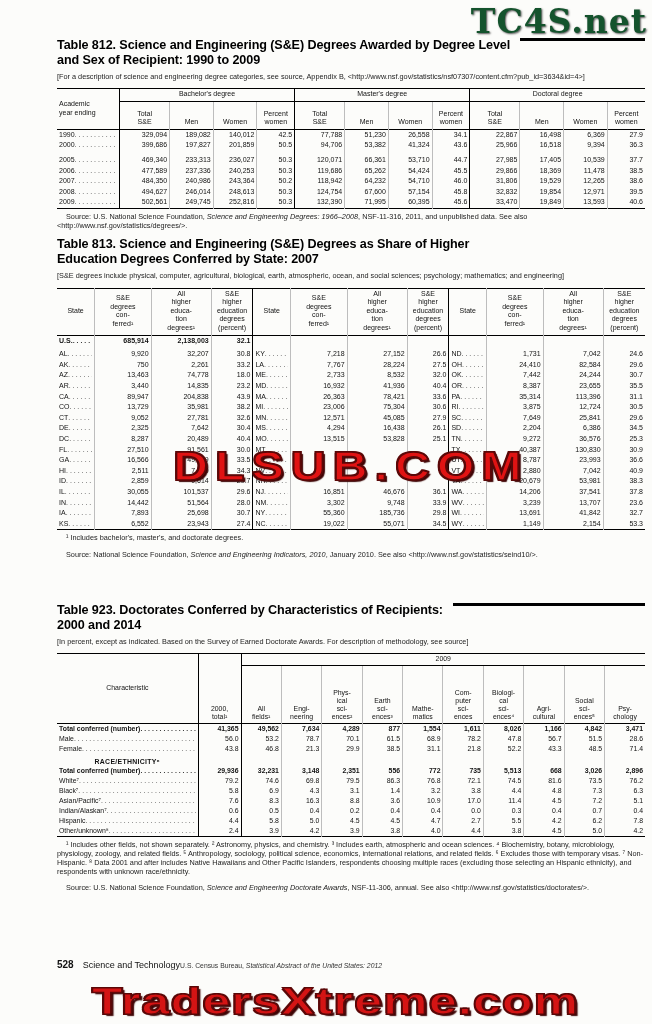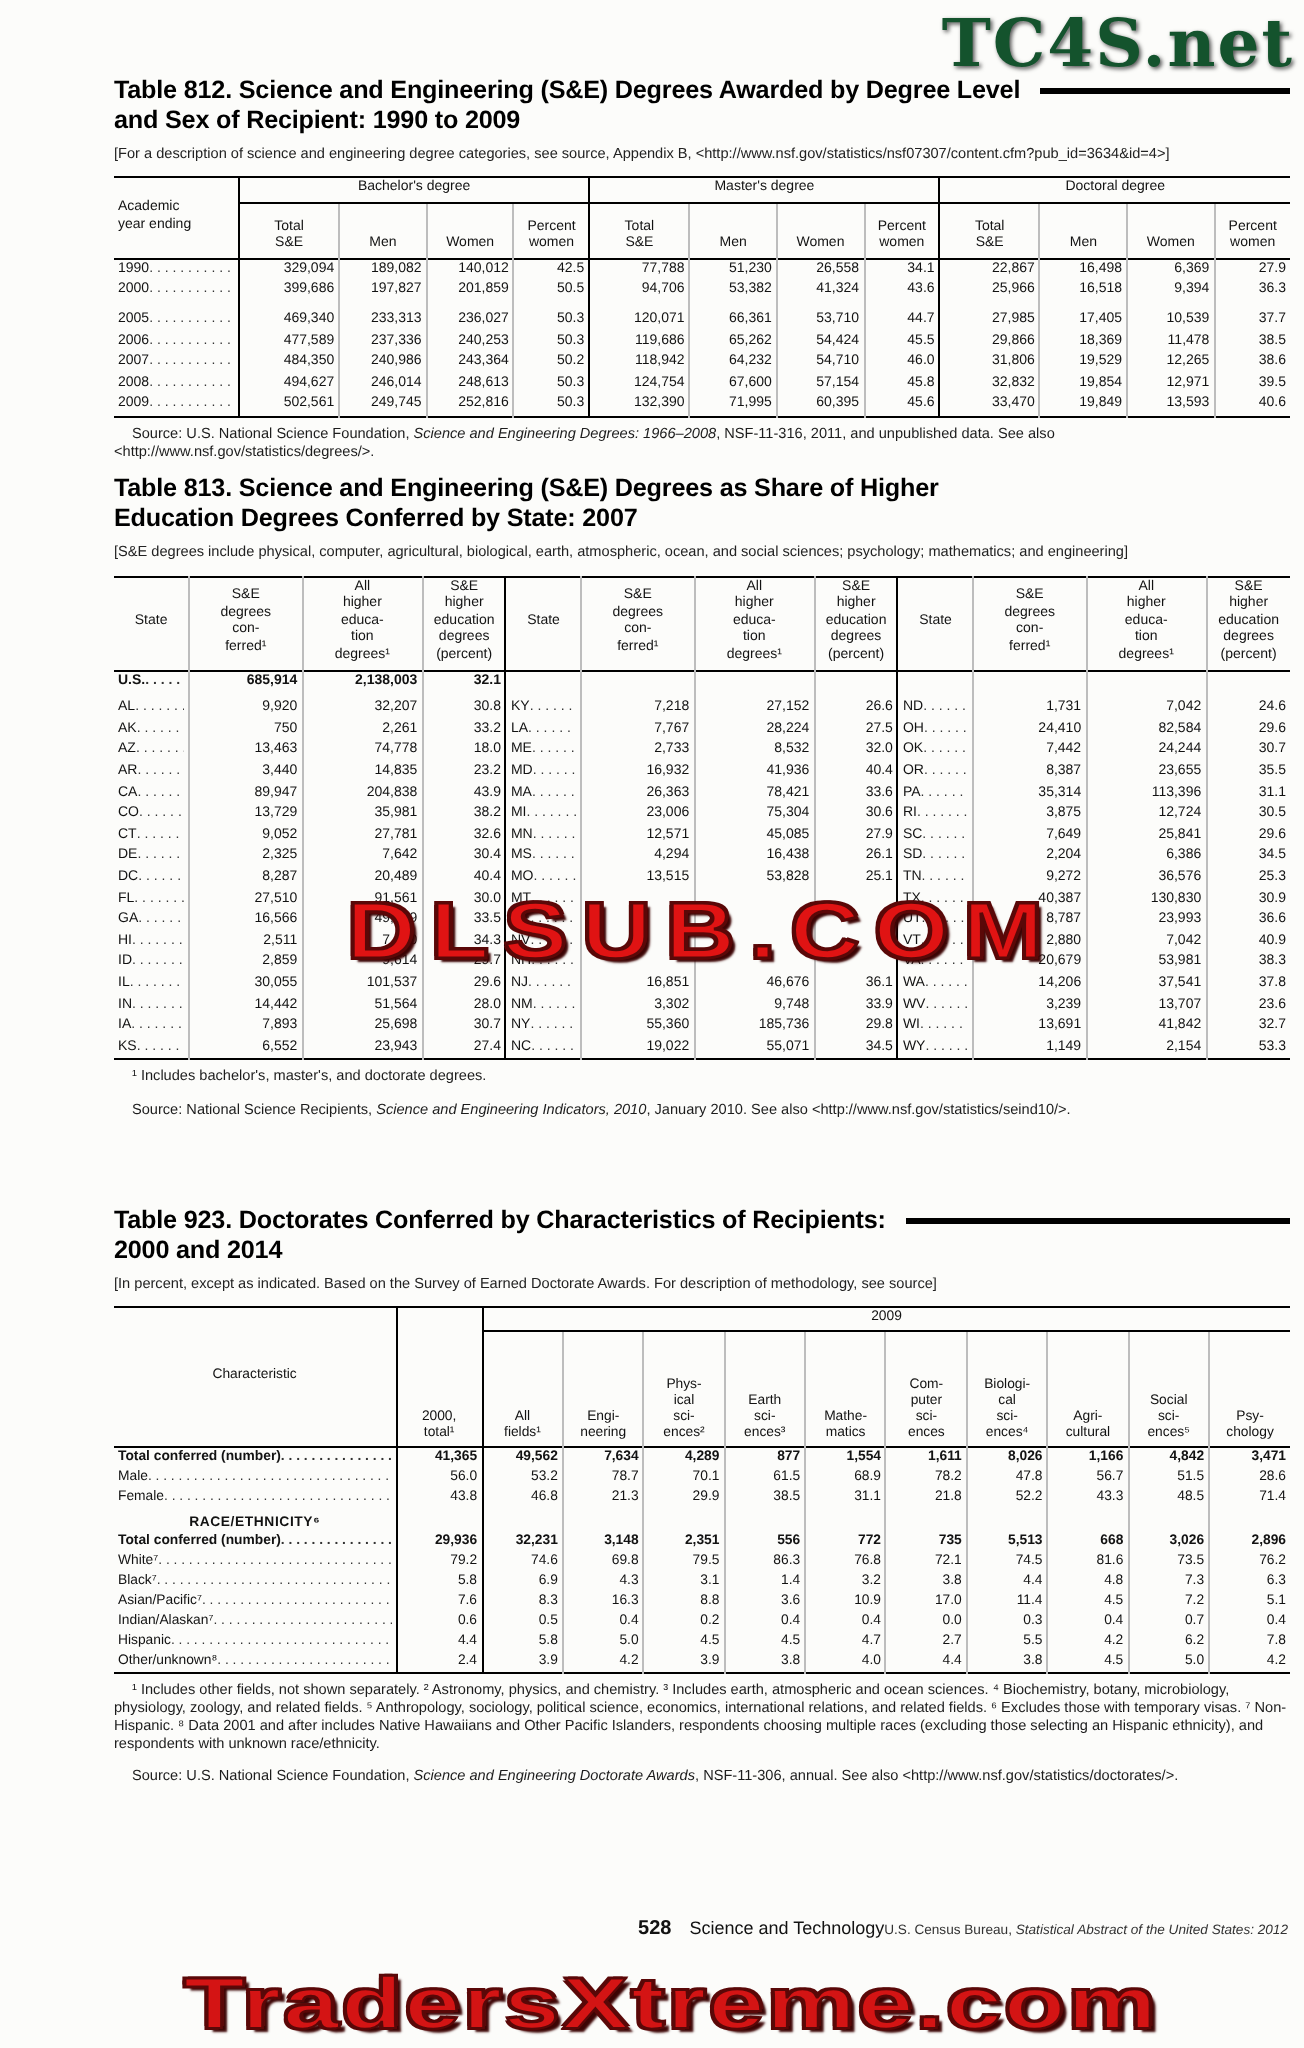--- a/index.html
+++ b/index.html
@@ -1,21 +1,21 @@
 <!DOCTYPE html>
 <html><head>
 <meta charset="utf-8">
 <style>
   html,body{margin:0;padding:0}
   body{width:652px;height:1024px;position:relative;overflow:hidden;background:#fcfcfa;
        font-family:"Liberation Sans","DejaVu Sans",sans-serif;color:#121212}
   .page{position:absolute;inset:0;padding:38px 7px 0 57px}
 
   .title{font-size:12.6px;font-weight:700;line-height:15px;letter-spacing:-0.1px;color:#000}
-  .tline{display:flex;align-items:center}
+  .tline{display:flex;}
   .trule{flex:1;height:3px;background:#000;margin-left:10px;min-width:18px}
   .mt813{}
   .mt814{margin-top:44px}
 
   .bracket{font-size:7.3px;line-height:9px;margin-top:4px;color:#222;overflow-wrap:anywhere}
   .srcnote,.fnote{font-size:7.3px;line-height:9px;margin-top:3px;text-indent:9px;overflow-wrap:anywhere;color:#1c1c1c}
 
   table{border-collapse:collapse;width:100%;table-layout:fixed;margin-top:5px;
         border-top:1.4px solid #000;border-bottom:1.4px solid #000}
   th,td{font-size:7px;line-height:8.6px;padding:1px 2px;border-left:1px solid #bdbdbd;overflow:hidden}
@@ -47,21 +47,21 @@
   .wm{position:absolute;font-weight:700;white-space:nowrap;z-index:6;pointer-events:none}
   .wm-top{top:2px;right:5px;font-size:33px;color:#14532d;font-family:"DejaVu Serif",serif;
           letter-spacing:1px;text-shadow:1px 1px 2px #505050}
   .wm-mid{top:156px;left:50%;transform:translateX(-50%) scaleX(1.2);font-size:40px;color:#e01313;
           letter-spacing:6px;-webkit-text-stroke:1.5px #5a0808;
           text-shadow:-1px -1px 0 #5a0808,1px -1px 0 #5a0808,-1px 1px 0 #5a0808,2px 2px 1px #3c0404}
   .wm-bottom{bottom:1px;left:92px;transform:scaleX(1.38);transform-origin:left bottom;font-size:36px;
           color:#d41414;letter-spacing:1px;-webkit-text-stroke:1px #5a0808;
           text-shadow:-1px -1px 0 #5a0808,1px -1px 0 #5a0808,-1px 1px 0 #5a0808,2px 2px 1px #3c0404}
 
-  .footer{position:absolute;left:57px;right:8px;bottom:52px;display:flex;justify-content:flex-end;align-items:baseline}
+  .footer{position:absolute;left:57px;right:8px;bottom:52px;display:flex;justify-content:flex-start;align-items:baseline}
   .pageno{font-size:10px;font-weight:700;margin-right:9px}
   .fsect{font-size:9px}
   .f-right{font-size:6.8px;color:#333}
 </style>
 </head>
 <body>
 
 <div class="page">
 
   <div class="title">
@@ -853,21 +853,21 @@
             </td>
             <td class="num">1,149</td>
             <td class="num">2,154</td>
             <td class="num">53.3</td>
           </tr>
         </tbody>
     </table>
     <div class="wm wm-mid">DLSUB.COM</div>
   </div>
   <p class="fnote">¹ Includes bachelor's, master's, and doctorate degrees.</p>
-  <p class="srcnote"><span>Source: National Science Recipients, </span><i>Science and Engineering Indicators, 2010</i><span>, January 2010. See also &lt;http://www.nsf.gov/statistics/seind10/&gt;.</span></p>
+  <p class="srcnote"><span>Source: National Science Foundation, </span><i>Science and Engineering Indicators, 2010</i><span>, January 2010. See also &lt;http://www.nsf.gov/statistics/seind10/&gt;.</span></p>
 
   <div class="title mt814">
     <div class="tline">
       <span>Table 923. Doctorates Conferred by Characteristics of Recipients:</span>
       <span class="trule"></span>
     </div>
     <div>2000 and 2014</div>
   </div>
   <p class="bracket">[In percent, except as indicated. Based on the Survey of Earned Doctorate Awards. For description of methodology, see source]</p>
 

